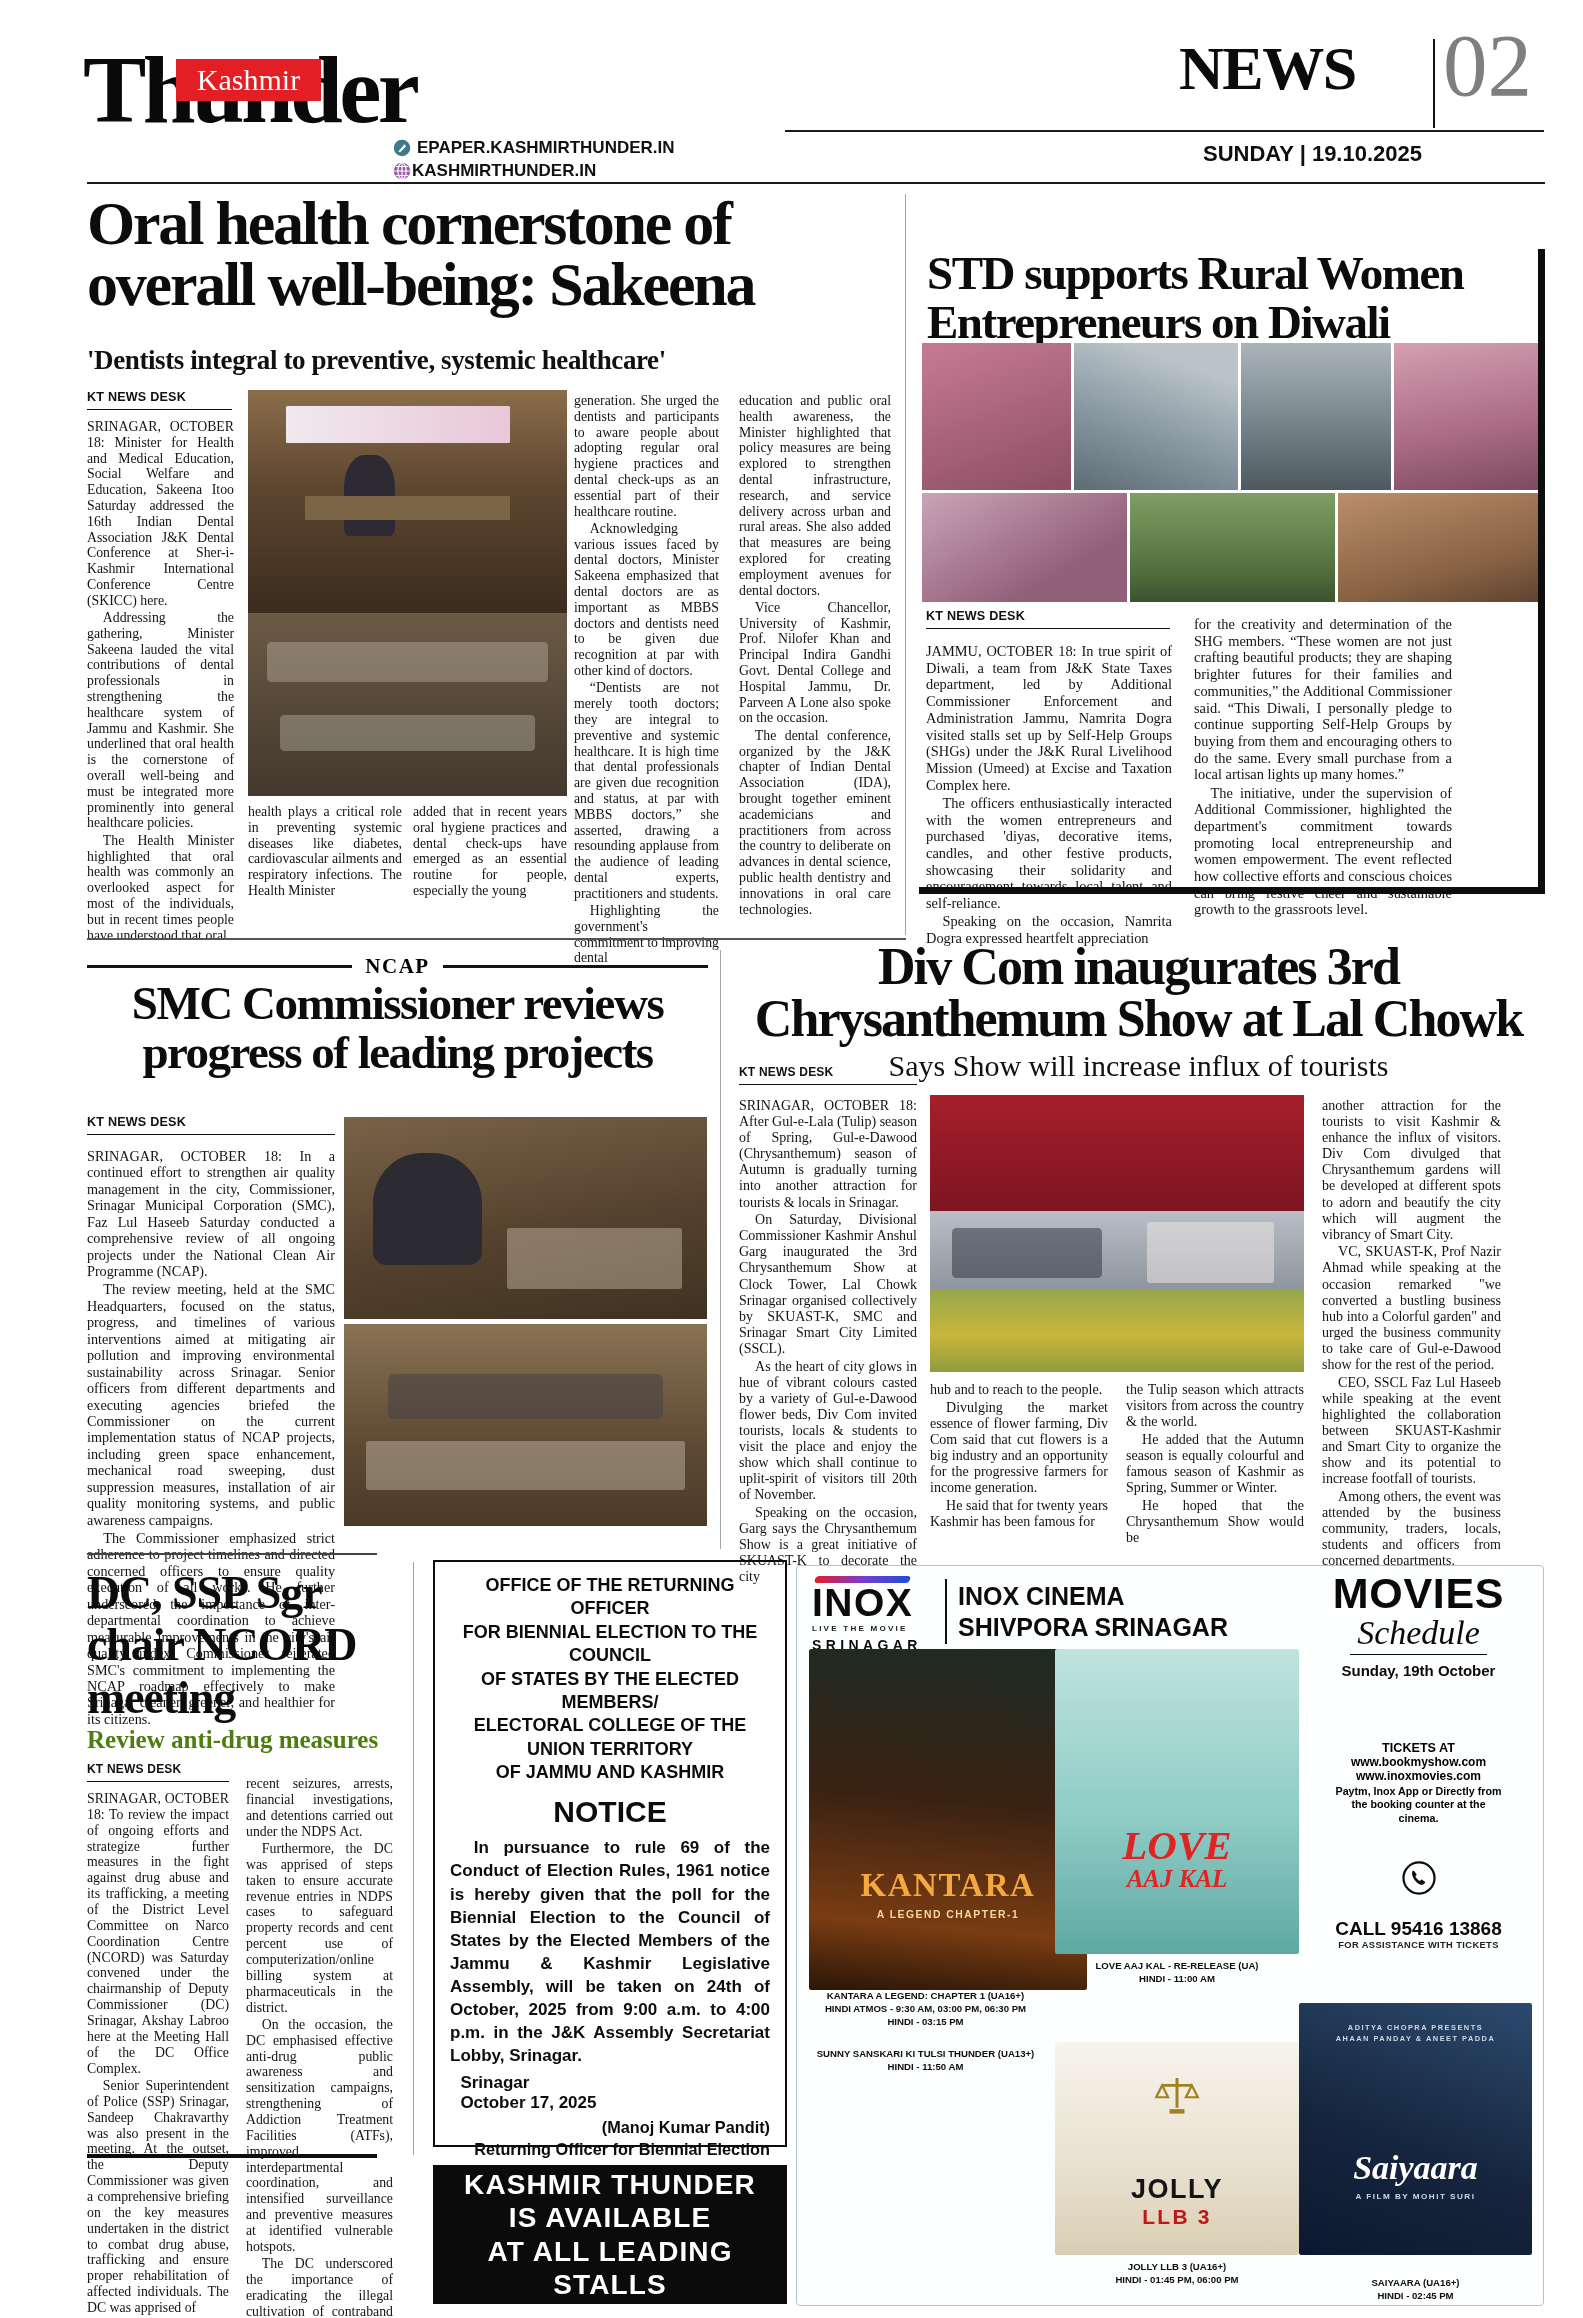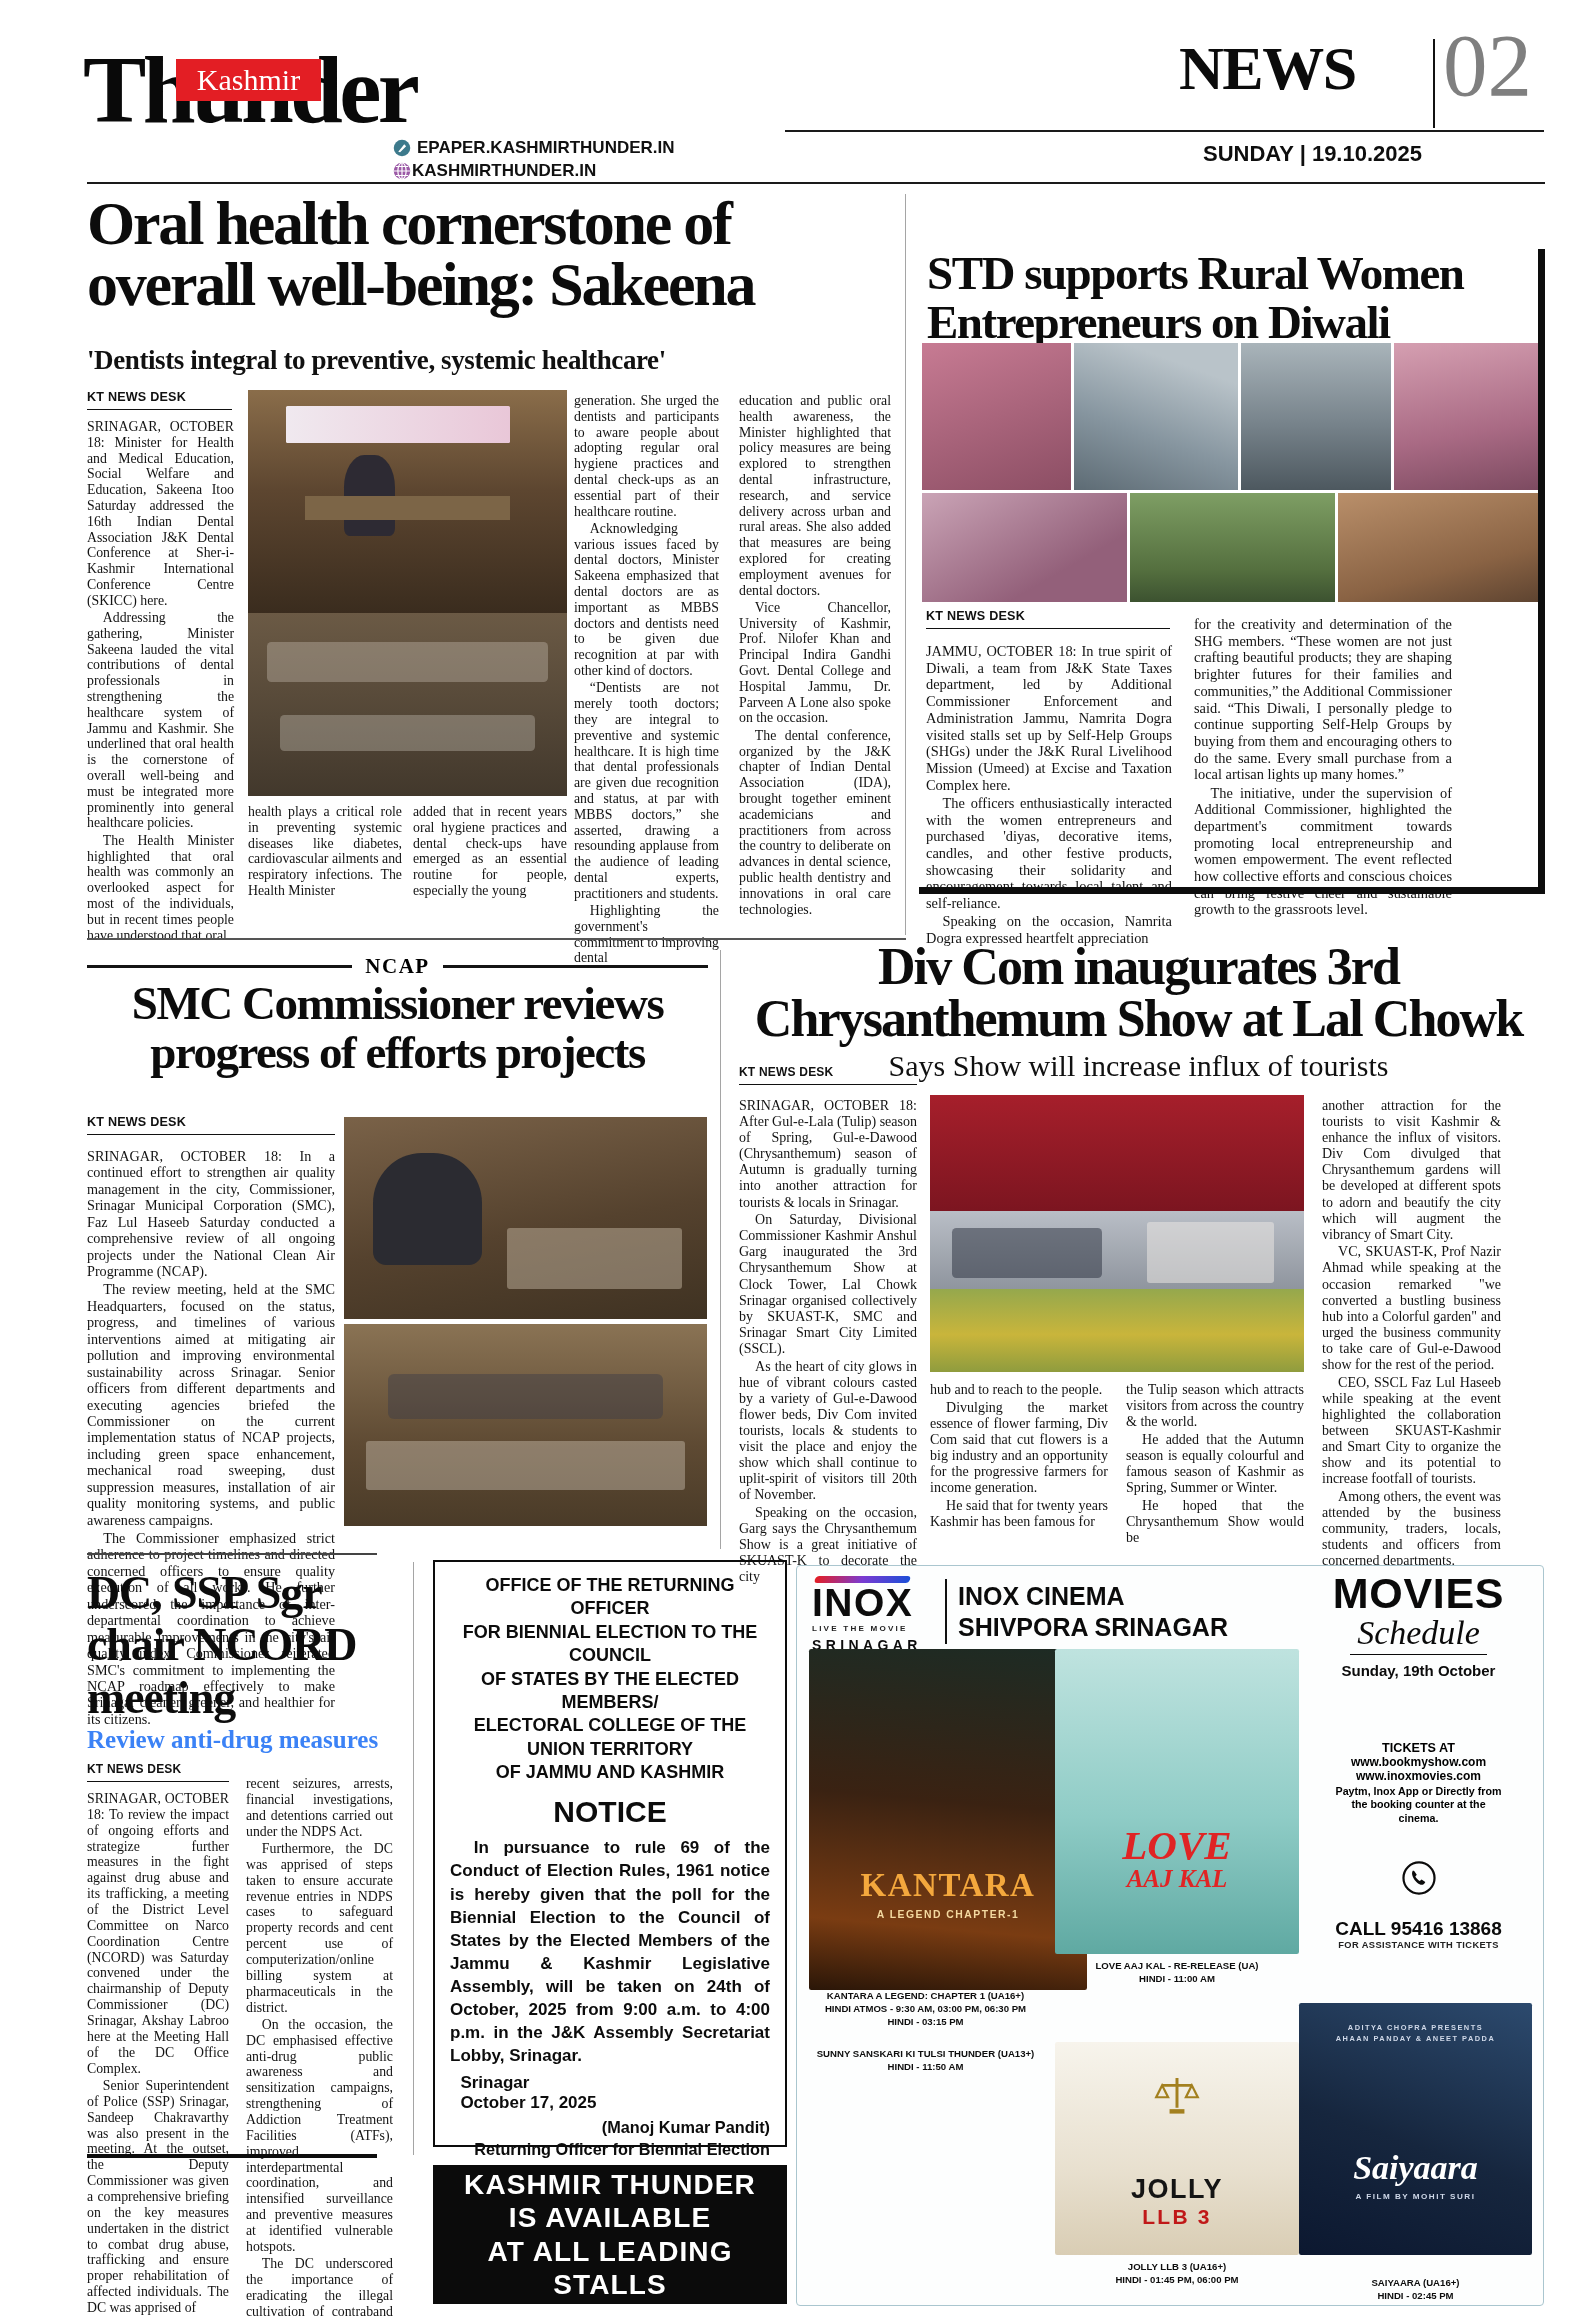--- a/index.html
+++ b/index.html
@@ -139,21 +139,21 @@
   <div class="abs" style="left:1538px;top:249px;width:6.7px;height:644px;background:#0d0d0d;"></div>
   <div class="abs" style="left:919px;top:887px;width:626px;height:6.7px;background:#0d0d0d;"></div>
 
   <div class="abs kicker" style="left:87px;top:954px;width:621px;">
     <div class="kline"></div>
     <div class="klabel">NCAP</div>
     <div class="kline"></div>
   </div>
   <div class="abs hl" style="left:87px;top:979px;width:621px;text-align:center;font-size:47px;line-height:1.04;letter-spacing:-1.5px;">
     <div>SMC Commissioner reviews</div>
-    <div>progress of efforts projects</div>
+    <div>progress of leading projects</div>
   </div>
 
   <div class="abs byline" style="left:87px;top:1115px;width:248px;">KT NEWS DESK</div>
 
   <div class="abs bodycol" style="left:87px;top:1148px;width:248px;height:378px;font-size:14.2px;line-height:1.16;">
     <p class="np">SRINAGAR, OCTOBER 18: In a continued effort to strengthen air quality management in the city, Commissioner, Srinagar Municipal Corporation (SMC), Faz Lul Haseeb Saturday conducted a comprehensive review of all ongoing projects under the National Clean Air Programme (NCAP).</p>
     <p>The review meeting, held at the SMC Headquarters, focused on the status, progress, and timelines of various interventions aimed at mitigating air pollution and improving environmental sustainability across Srinagar. Senior officers from different departments and executing agencies briefed the Commissioner on the current implementation status of NCAP projects, including green space enhancement, mechanical road sweeping, dust suppression measures, installation of air quality monitoring systems, and public awareness campaigns.</p>
     <p>The Commissioner emphasized strict adherence to project timelines and directed concerned officers to ensure quality execution of all works. He further underscored the importance of inter-departmental coordination to achieve measurable improvements in the city's air quality index. Commissioner reiterated SMC's commitment to implementing the NCAP roadmap effectively to make Srinagar cleaner, greener, and healthier for its citizens.</p>
   </div>
 
@@ -209,21 +209,21 @@
     <p>CEO, SSCL Faz Lul Haseeb while speaking at the event highlighted the collaboration between SKUAST-Kashmir and Smart City to organize the show and its potential to increase footfall of tourists.</p>
     <p>Among others, the event was attended by the business community, traders, locals, students and officers from concerned departments.</p>
   </div>
 
   <div class="abs hrule" style="left:87px;top:1553px;width:290px;height:1.5px;background:#444;"></div>
   <div class="abs hl" style="left:87px;top:1567px;width:311px;font-size:46px;line-height:1.14;letter-spacing:-1.1px;">
     <div>DC, SSP Sgr</div>
     <div>chair NCORD</div>
     <div>meeting</div>
   </div>
-  <div class="abs serif" style="left:87px;top:1726px;width:311px;font-size:25px;font-weight:700;color:#3b82f6;">Review anti-drug measures</div>
+  <div class="abs serif" style="left:87px;top:1726px;width:311px;font-size:25px;font-weight:700;color:#4d7c0f;">Review anti-drug measures</div>
   <div class="abs byline" style="left:87px;top:1762px;width:142px;font-size:12px;">KT NEWS DESK</div>
 
   <div class="abs bodycol" style="left:87px;top:1791px;width:142px;height:356px;font-size:13.8px;line-height:1.15;">
     <p class="np">SRINAGAR, OCTOBER 18: To review the impact of ongoing efforts and strategize further measures in the fight against drug abuse and its trafficking, a meeting of the District Level Committee on Narco Coordination Centre (NCORD) was Saturday convened under the chairmanship of Deputy Commissioner (DC) Srinagar, Akshay Labroo here at the Meeting Hall of the DC Office Complex.</p>
     <p>Senior Superintendent of Police (SSP) Srinagar, Sandeep Chakravarthy was also present in the meeting. At the outset, the Deputy Commissioner was given a comprehensive briefing on the key measures undertaken in the district to combat drug abuse, trafficking and ensure proper rehabilitation of affected individuals. The DC was apprised of</p>
   </div>
   <div class="abs bodycol" style="left:246px;top:1776px;width:147px;height:370px;font-size:13.8px;line-height:1.15;">
     <p class="np">recent seizures, arrests, financial investigations, and detentions carried out under the NDPS Act.</p>
     <p>Furthermore, the DC was apprised of steps taken to ensure accurate revenue entries in NDPS cases to safeguard property records and cent percent use of computerization/online billing system at pharmaceuticals in the district.</p>
     <p>On the occasion, the DC emphasised effective anti-drug public awareness and sensitization campaigns, strengthening of Addiction Treatment Facilities (ATFs), improved interdepartmental coordination, and intensified surveillance and preventive measures at identified vulnerable hotspots.</p>

